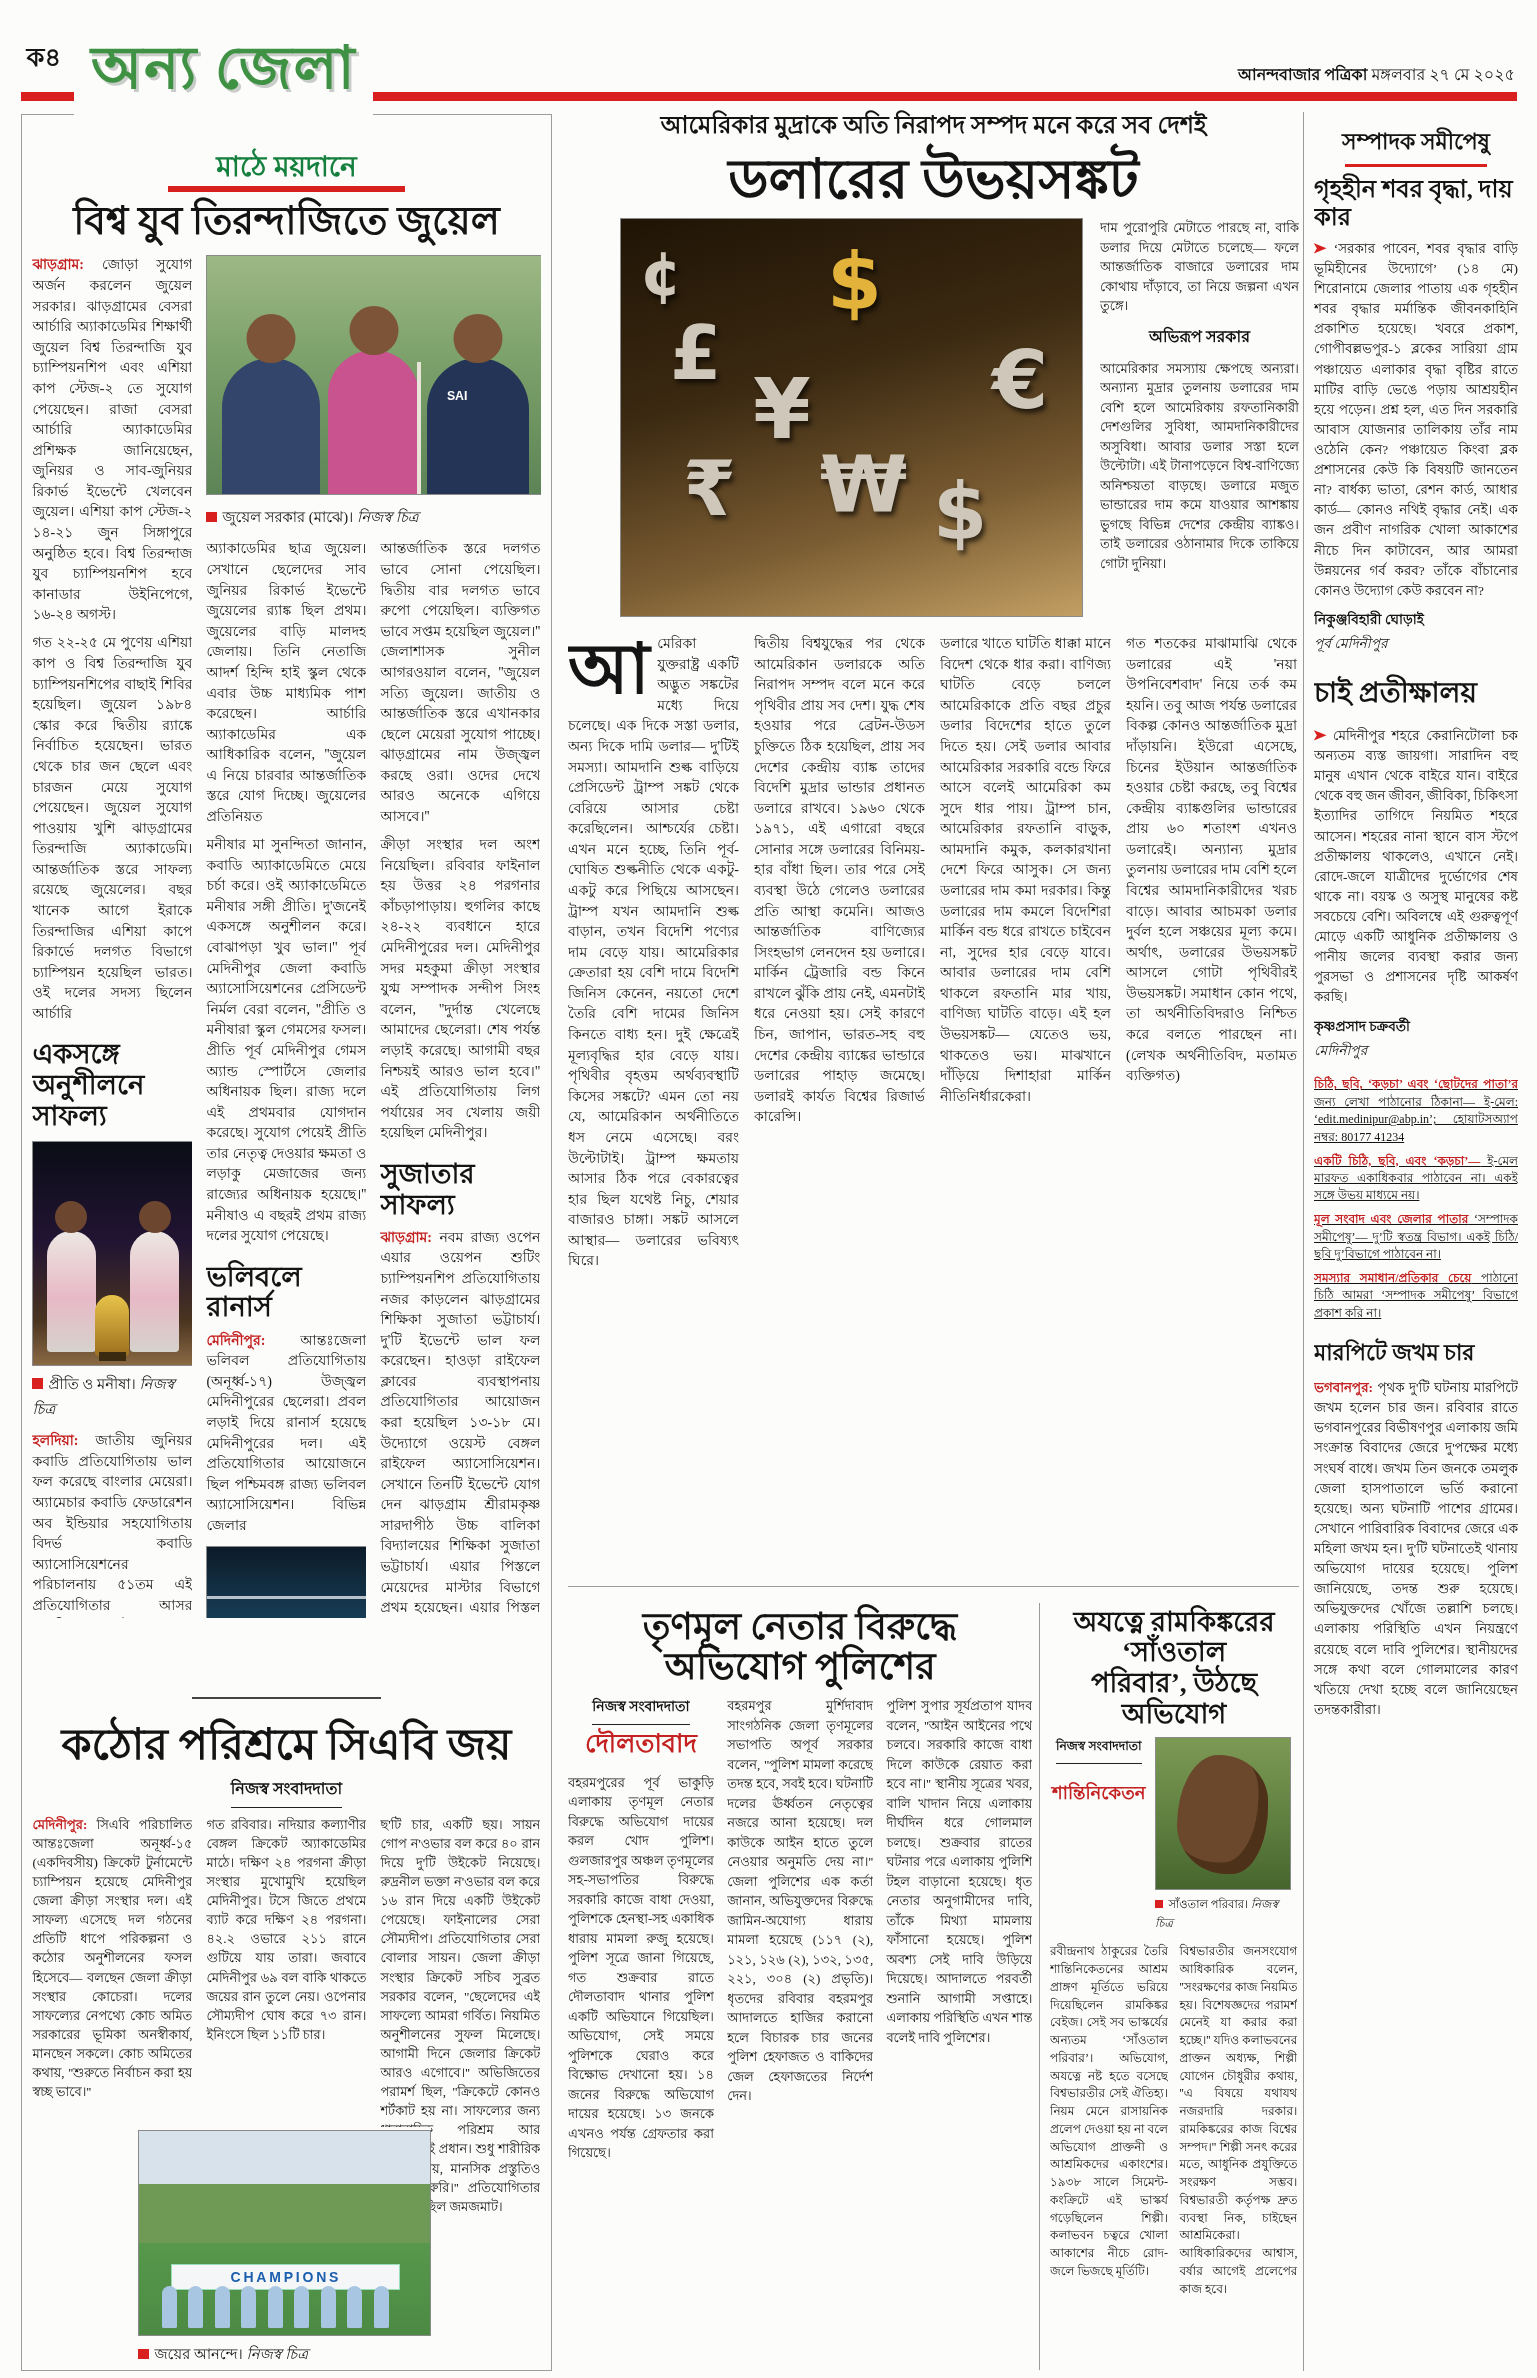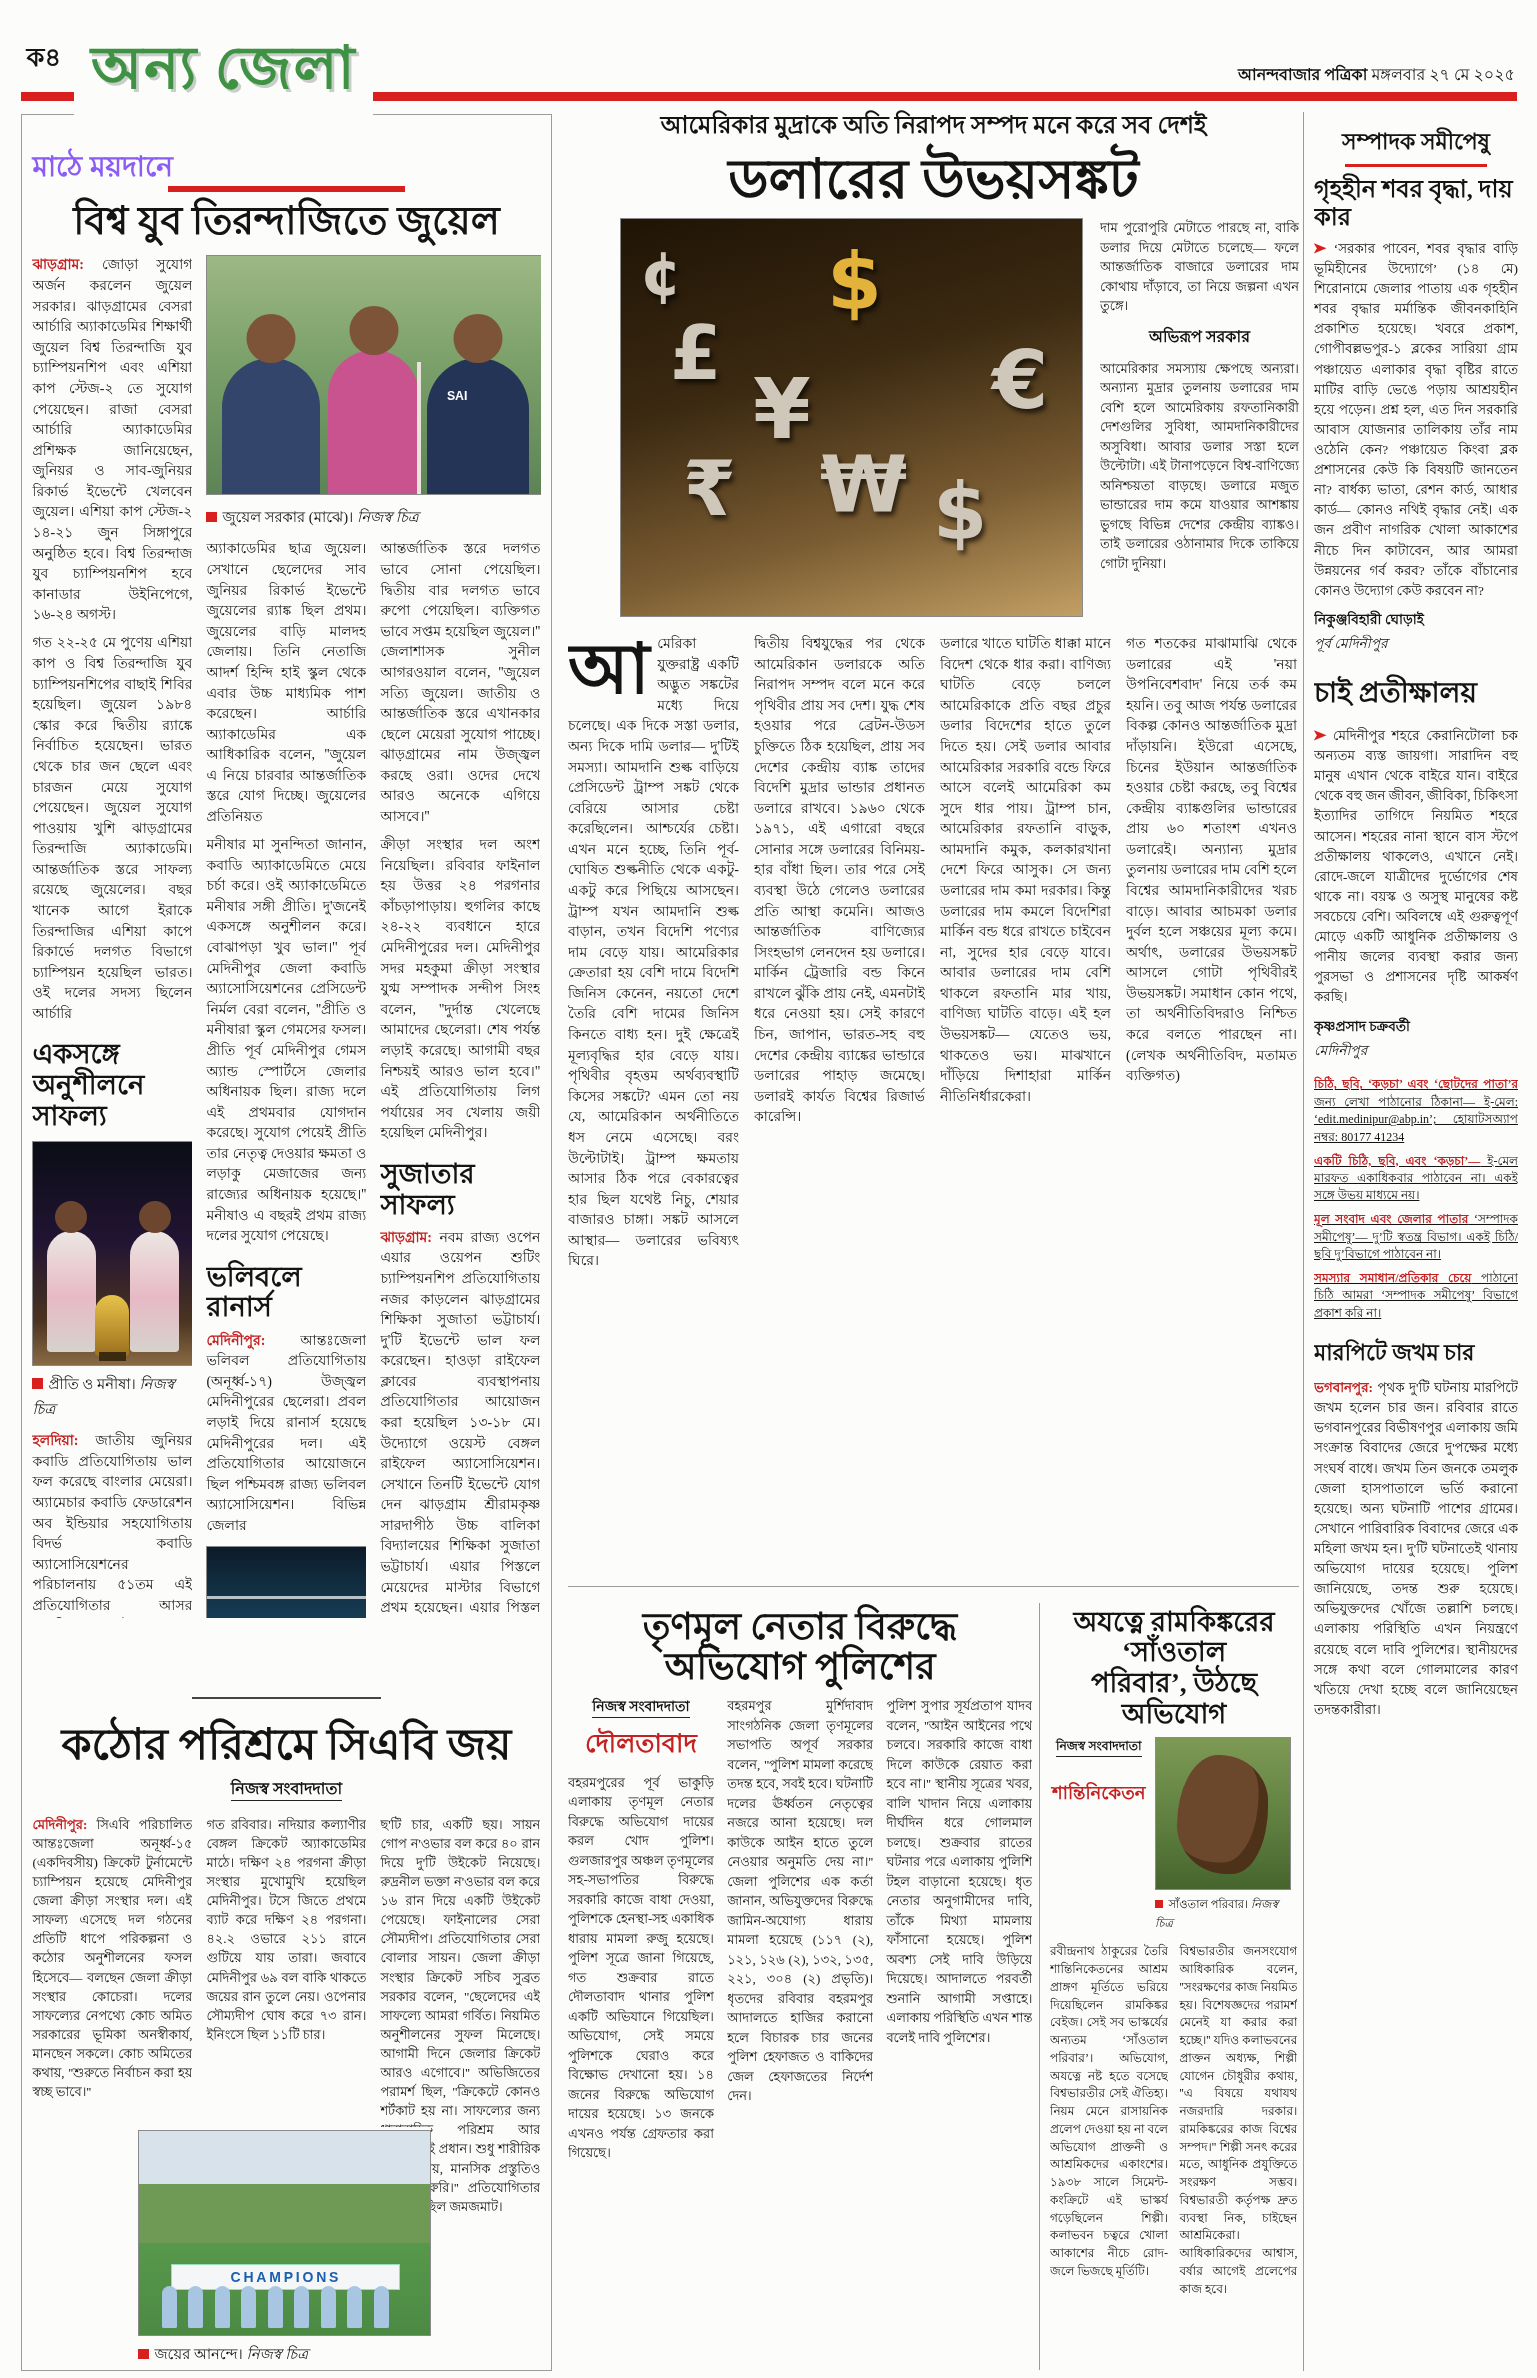--- a/index.html
+++ b/index.html
@@ -18,37 +18,37 @@
   .bodytext{font-size:14px;line-height:1.47;text-align:justify;}
   .dl{color:#c42222;font-weight:bold;}
   .capmark{display:inline-block;width:10.4px;height:10.4px;background:#d8201f;margin-right:5.7px;}
   .caption{font-size:14.7px;margin-top:5.7px;}
   .caption i{font-style:italic;}
   .subhead{font-family:"Liberation Sans","DejaVu Sans",sans-serif;font-weight:bold;line-height:1.12;}
   .clip{overflow:hidden;}
   .photo{position:relative;overflow:hidden;border:0.9px solid #8a8a8a;background:#777;}
   
   .leftbox{position:absolute;left:21px;top:114px;width:531px;height:2257px;border:1.4px solid #9c9c9c;box-sizing:border-box;padding:9.5px 10.4px;}
-  .mm-label{color:#8b5cf6;font-size:28px;font-weight:bold;text-align:left;margin-top:26.5px;font-family:"Liberation Sans",sans-serif;}
+  .mm-label{color:#15803d;font-size:28px;font-weight:bold;text-align:center;margin-top:26.5px;font-family:"Liberation Sans",sans-serif;}
   .mm-under{width:237px;height:5.7px;background:#d8201f;margin:3.8px auto 9.5px;}
   .arch-headline{font-size:39px;font-weight:bold;text-align:center;line-height:1.05;margin:1.9px 0 13.2px;}
   .sports-cols{position:relative;display:flex;gap:14px;height:1363px;overflow:hidden;}
   .scol{width:160px;flex:0 0 160px;}
   .arch-photo{position:absolute;left:174px;top:0;width:334px;height:238px;}
   .arch-cap{position:absolute;left:174px;top:244px;width:334px;}
   .pad-photo{padding-top:284px;}
   .sec-head{font-size:27.4px;margin:15px 0 7.6px;}
   .kab-photo{width:160px;height:223px;margin-top:9.5px;}
   .vb-photo{width:160px;height:140px;margin-top:9.5px;}
   
   .cab-div{position:absolute;left:170px;top:1582px;width:189px;height:1.9px;background:#444;}
   .cab{position:absolute;left:10.4px;top:1599px;width:508px;}
   .cab-headline{font-size:43px;font-weight:bold;text-align:center;line-height:1.05;margin:7.6px 0 9.5px;}
   .byline{font-size:16px;font-weight:bold;text-align:center;}
-  .byline span{border-bottom:1.9px solid #222;padding-bottom:3px;}
+  .byline span{border-bottom:1.9px solid #222;padding-bottom:10px;}
   .cab-cols{position:relative;display:flex;gap:14px;margin-top:11.4px;height:568px;overflow:hidden;}
   .cab-photo-wrap{position:absolute;left:106px;top:312px;width:293px;background:#fcfcfa;padding-top:3.8px;}
   .cab-photo{width:291px;height:204px;}
   
   .center{position:absolute;left:568px;top:106px;width:731px;}
   .kicker{font-size:24px;font-weight:bold;text-align:center;}
   .dollar-headline{font-size:55px;font-weight:bold;text-align:center;line-height:1.0;margin:5.7px 0 11.4px;}
   .dollar-top{position:relative;height:401px;}
   .cur-photo{position:absolute;left:52px;top:0;width:461px;height:397px;}
   .dollar-side{position:absolute;left:532px;top:0;width:199px;height:397px;overflow:hidden;font-size:13px;line-height:1.5;text-align:justify;}

